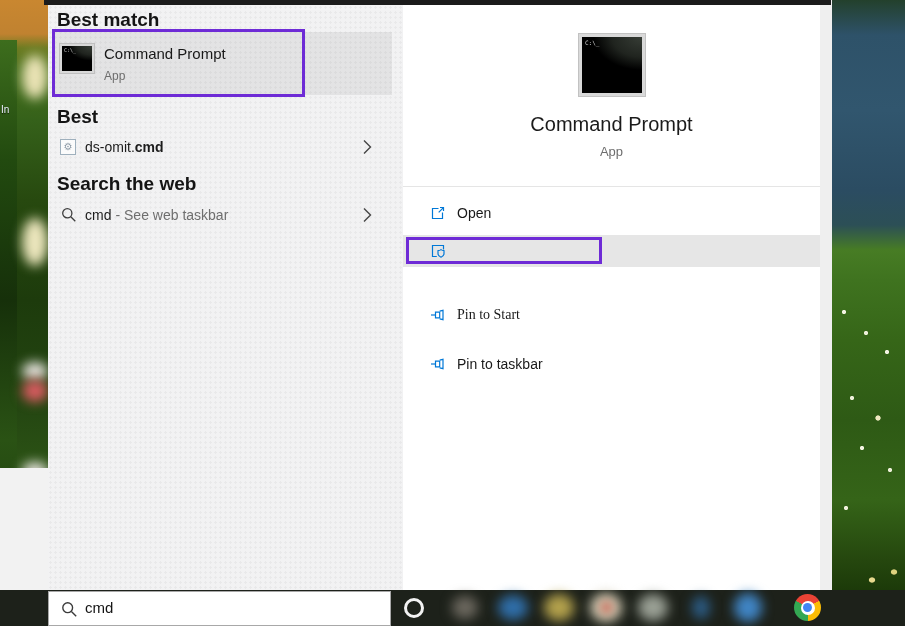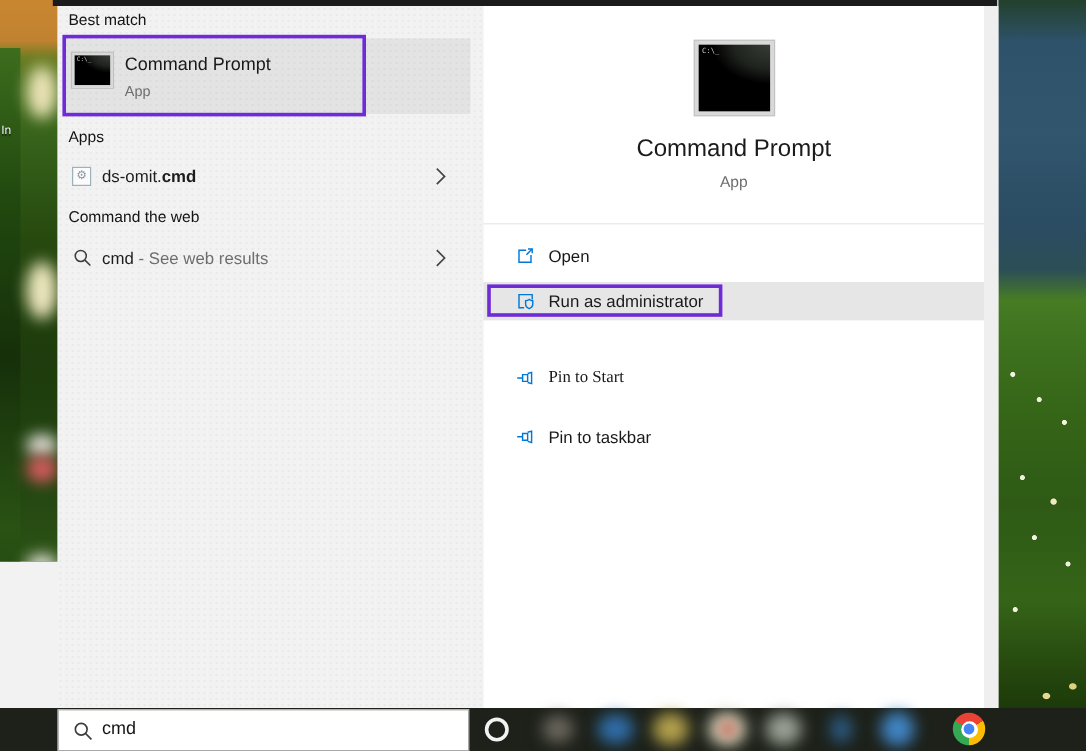--- a/index.html
+++ b/index.html
@@ -43,21 +43,21 @@
 
   
   .topbar { left:44px; top:0; width:787px; height:5px; background:#1b1b1b; }
 
   
   .panel-left { left:48px; top:5px; width:355px; height:585px; background-color:#f2f2f3;
     background-image:radial-gradient(rgba(0,0,0,.035) 1px, transparent 1.2px); background-size:5px 5px; }
   .panel-right { left:403px; top:5px; width:417px; height:585px; background:#ffffff; }
   .scroll-strip { left:820px; top:5px; width:12px; height:585px; background:#efefef; }
 
-  .sec-header { position:absolute; font-size:13px; font-weight:400; color:#141414; }
+  .sec-header { position:absolute; font-size:19px; font-weight:700; color:#141414; }
   .h-bestmatch { left:57px; top:9px; }
   .h-apps      { left:57px; top:106px; }
   .h-web       { left:57px; top:173px; }
 
   .bm-hover { left:55px; top:32px; width:337px; height:63px; background:rgba(0,0,0,.058); }
   .bm-box { left:52px; top:29px; width:253px; height:68px; border:3px solid #6e2bd6; cursor:pointer; }
   .cmd-icon { background:radial-gradient(ellipse 130% 95% at 100% 0%, #373d36 0%, #20241f 38%, #000 62%);
     overflow:hidden; }
   .cmd-icon .ctext { font-family:"DejaVu Sans Mono", monospace; color:#cfcfcf; display:block; }
   .cmd-sm { position:absolute; left:5px; top:12px; width:34px; height:29px;
@@ -139,36 +139,36 @@
 
   <div class="abs bm-hover"></div>
   <div class="abs bm-box">
     <div class="cmd-icon cmd-sm">
       <span class="ctext">C:\_</span>
     </div>
     <div class="bm-title">Command Prompt</div>
     <div class="bm-sub">App</div>
   </div>
 
-  <div class="abs sec-header h-apps">Apps</div>
+  <div class="abs sec-header h-apps">Best</div>
   <div class="result-row r-app">
     <div class="app-ico">⚙</div>
     <div class="row-text"><span>ds-omit.</span><span class="bold">cmd</span></div>
     <svg class="chev" width="11" height="16" viewBox="0 0 11 16" fill="none" stroke="#454545" stroke-width="1.4">
         <path d="M2 1.5l6.5 6.5L2 14.5"></path>
       </svg>
   </div>
 
-  <div class="abs sec-header h-web">Command the web</div>
+  <div class="abs sec-header h-web">Search the web</div>
   <div class="result-row r-web">
     <svg class="mag" width="16" height="16" viewBox="0 0 16 16" fill="none" stroke="#3d3d3d" stroke-width="1.3">
         <circle cx="6.3" cy="6.3" r="4.6"></circle>
         <line x1="9.8" y1="9.8" x2="14.3" y2="14.3"></line>
       </svg>
-    <div class="row-text"><span>cmd</span><span class="dim">- See web results</span></div>
+    <div class="row-text"><span>cmd</span><span class="dim">- See web taskbar</span></div>
     <svg class="chev" width="11" height="16" viewBox="0 0 11 16" fill="none" stroke="#454545" stroke-width="1.4">
         <path d="M2 1.5l6.5 6.5L2 14.5"></path>
       </svg>
   </div>
 
   <div class="abs panel-right"></div>
   <div class="abs scroll-strip"></div>
 
   <div class="abs cmd-icon cmd-lg">
     <span class="ctext">C:\_</span>
@@ -183,21 +183,20 @@
         <path d="M10 2.5h3.5V6"></path>
         <path d="M13.2 2.8L8.7 7.3"></path>
       </svg>
     <span class="albl">Open</span>
   </div>
   <div class="action-row a-1">
     <svg class="aico" viewBox="0 0 16 16" fill="none" stroke="#0078d7" stroke-width="1.2">
         <path d="M13.5 6.5v-4H2.5v11h4.3"></path>
         <path d="M11 6.6c.9.7 1.9 1 3 1.1v2.7c0 1.9-1.2 3.1-3 3.8-1.8-.7-3-1.9-3-3.8V7.7c1.1-.1 2.1-.4 3-1.1z"></path>
       </svg>
-    <span class="albl">Run as administrator</span>
   </div>
   <div class="abs admin-box"></div>
   <div class="action-row a-3">
     <svg class="aico" viewBox="0 0 16 16" fill="none" stroke="#0078d7" stroke-width="1.2">
         <line x1="1" y1="8" x2="5.5" y2="8"></line>
         <path d="M5.5 5.2h4.2v5.6H5.5z"></path>
         <path d="M9.7 4.2l3.3-.9v9.4l-3.3-.9"></path>
       </svg>
     <span class="albl">Pin to Start</span>
   </div>

